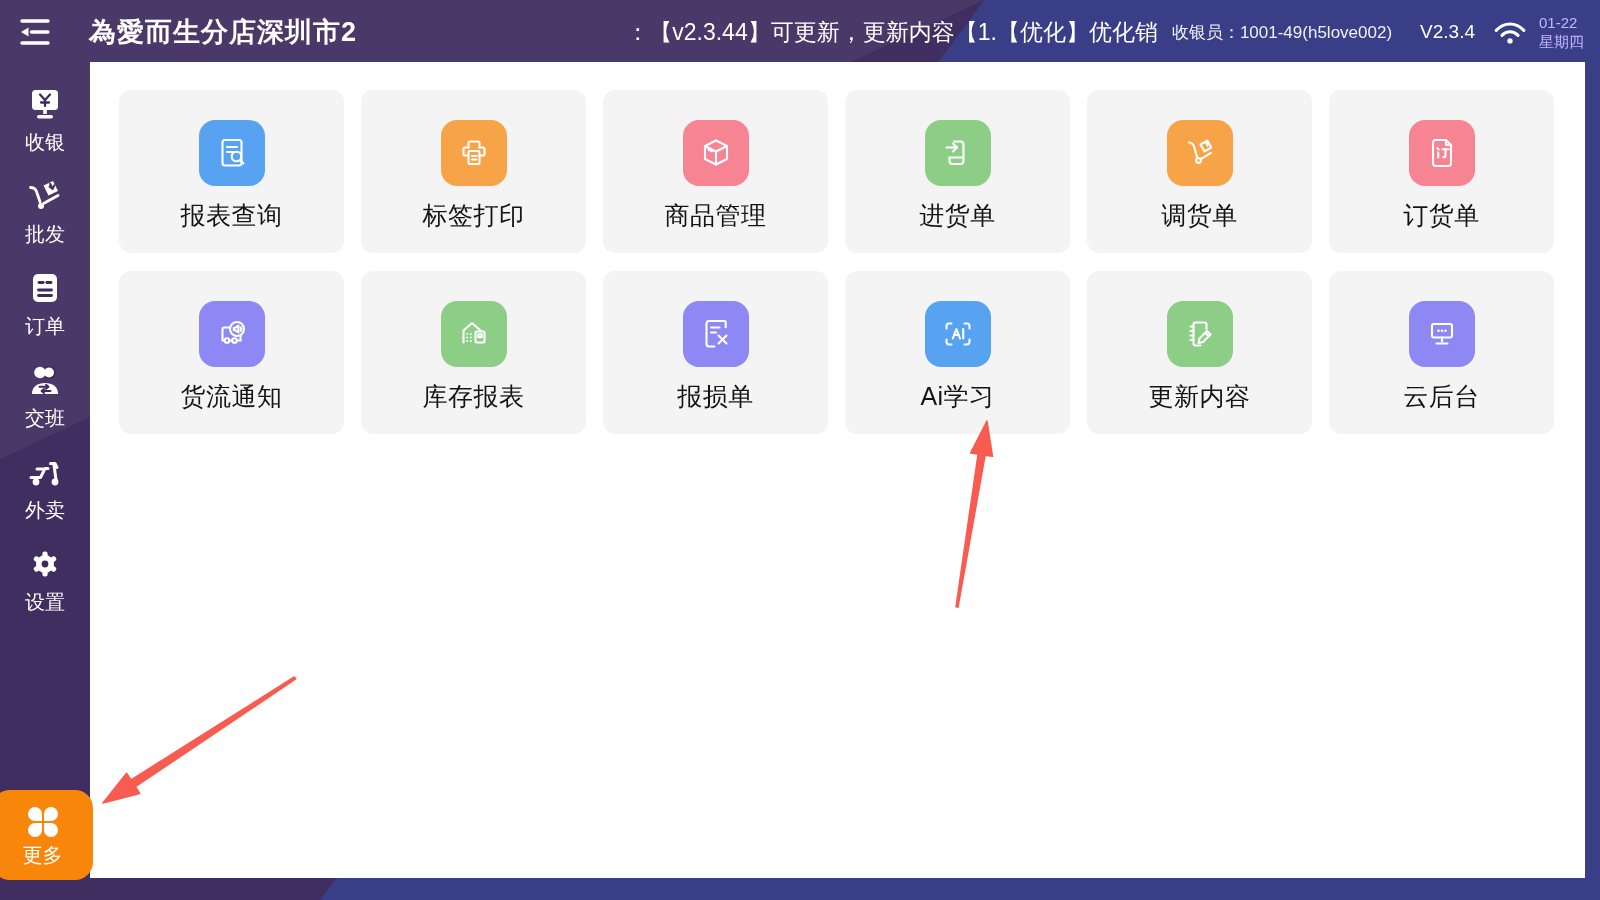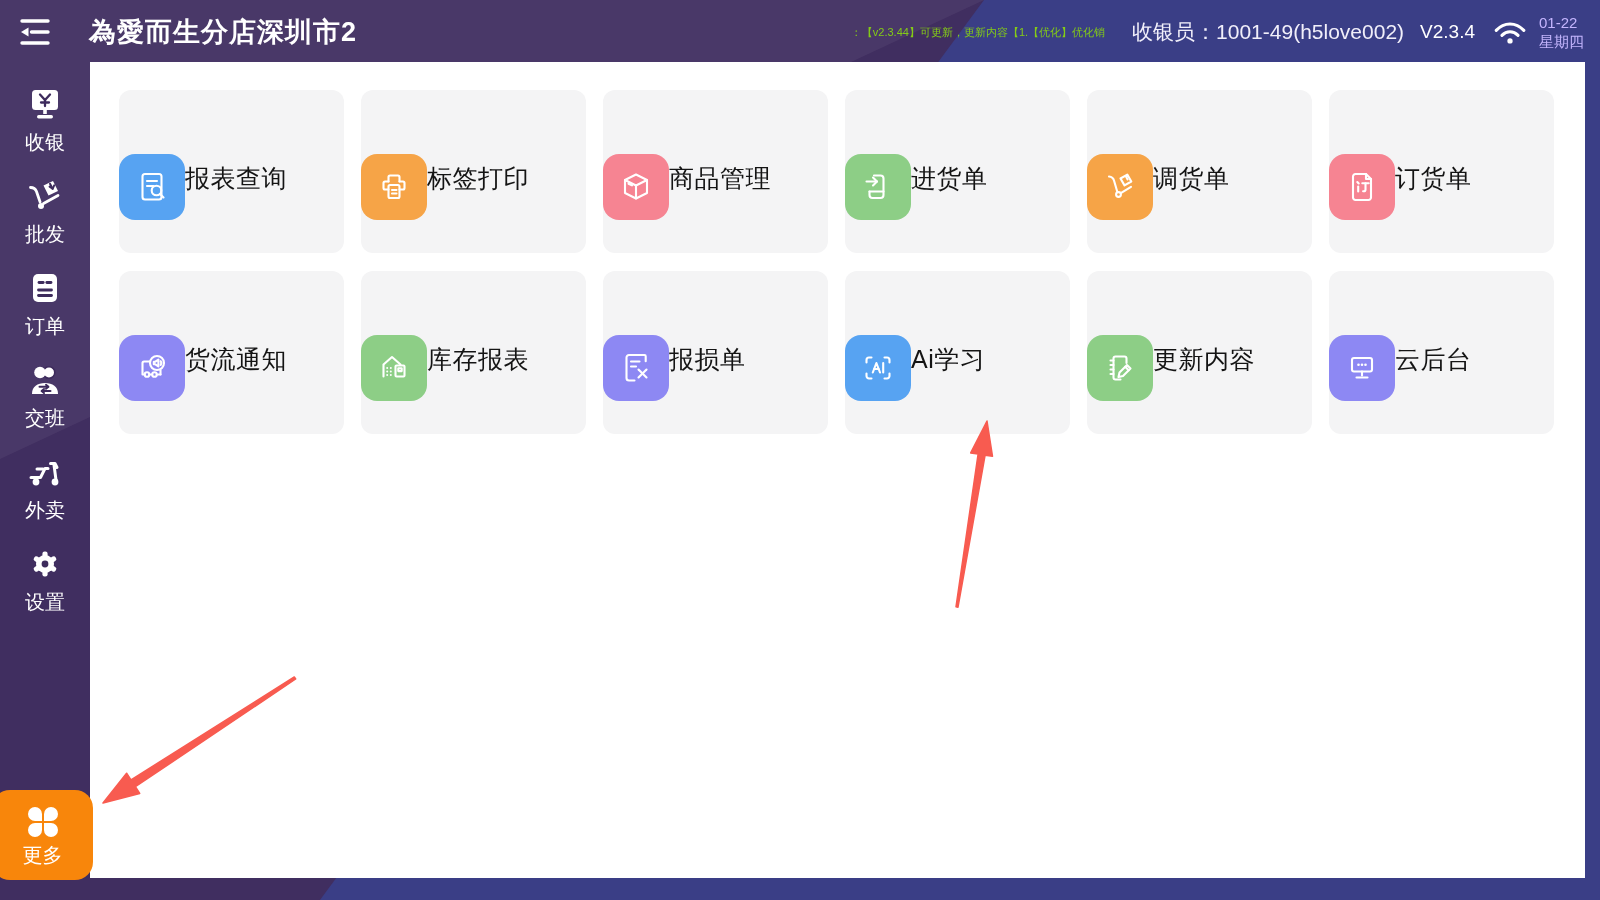--- a/index.html
+++ b/index.html
@@ -13,44 +13,44 @@
     clip-path:polygon(61.5% 0, 100% 0, 100% 100%, 20% 100%); }
   .bg-light { position:absolute; inset:0; background:rgba(255,255,255,0.05);
     clip-path:polygon(0 0, 61.5% 0, 0 51%); }
 
   
   .topbar { position:absolute; top:0; left:0; width:1600px; height:64px;
     display:flex; align-items:center; color:#fff; z-index:3; }
   .collapse-btn { width:44px; height:40px; margin-left:13px; display:flex; align-items:center; justify-content:center; cursor:pointer; }
   .store-title { margin-left:32px; font-size:27px; font-weight:600; letter-spacing:1px; white-space:nowrap; }
   .topbar-spacer { flex:1; }
-  .notice { font-size:11px; color:#84cc16; white-space:nowrap; }
-  .cashier { font-size:21px; color:#F1EFFA; margin-left:27px; white-space:nowrap; }
-  .app-version { font-size:19px; margin-left:16px; }
+  .notice { font-size:23px; color:#ffffff; white-space:nowrap; }
+  .cashier { font-size:17px; color:#F1EFFA; margin-left:14px; white-space:nowrap; }
+  .app-version { font-size:19px; margin-left:28px; }
   .wifi { margin-left:18px; display:flex; align-items:center; }
   .clock { font-size:37px; font-weight:400; color:#EDEBF7; margin-left:16px; letter-spacing:1px; }
   .datebox { margin-left:12px; margin-right:16px; font-size:15px; line-height:19px; color:#c4b5fd; }
 
   
   .sidebar { position:absolute; top:62px; left:0; width:90px; height:816px;
     display:flex; flex-direction:column; align-items:center; padding-top:12px; z-index:3; }
   .side-item { width:90px; height:92px; display:flex; flex-direction:column;
     align-items:center; justify-content:center; color:#fff; cursor:pointer; }
   .side-item .lbl { font-size:20px; margin-top:6px; }
   .more-btn { position:absolute; left:-8px; top:790px; width:101px; height:90px;
     border-radius:18px; display:flex; flex-direction:column; align-items:center;
     justify-content:center; color:#fff; cursor:pointer; z-index:4; }
   .more-btn .lbl { font-size:20px; }
 
   
   .main { position:absolute; top:62px; left:90px; width:1495px; height:816px;
     background:#FFFFFF; z-index:2; padding:28px 29px;
     display:grid; grid-template-columns:repeat(6,225px);
     grid-auto-rows:163px; column-gap:17px; row-gap:18px; align-content:start; }
-  .tile { background:#F4F4F5; border-radius:12px; display:flex; 
+  .tile { background:#F4F4F5; border-radius:12px; display:flex; flex-direction:column;
     align-items:center; cursor:pointer; }
   .tile-icon { width:66px; height:66px; border-radius:16px; margin-top:30px;
     display:flex; align-items:center; justify-content:center; }
   .tile-label { margin-top:13px; font-size:25px; font-weight:500; color:#141414; letter-spacing:0.5px; }
 
   
   .arrows { position:absolute; inset:0; z-index:6; pointer-events:none; }
 </style>
 </head>
 <body>

